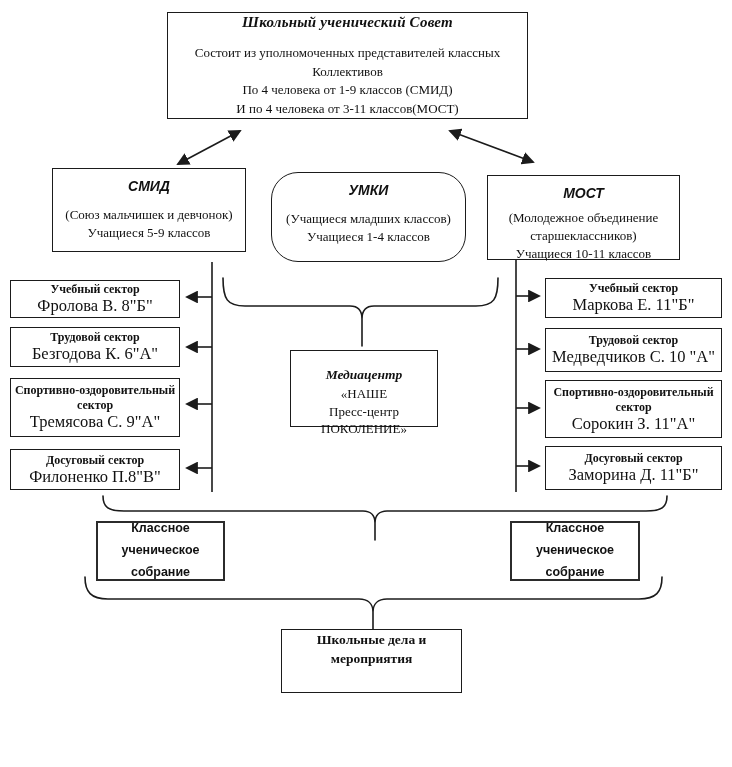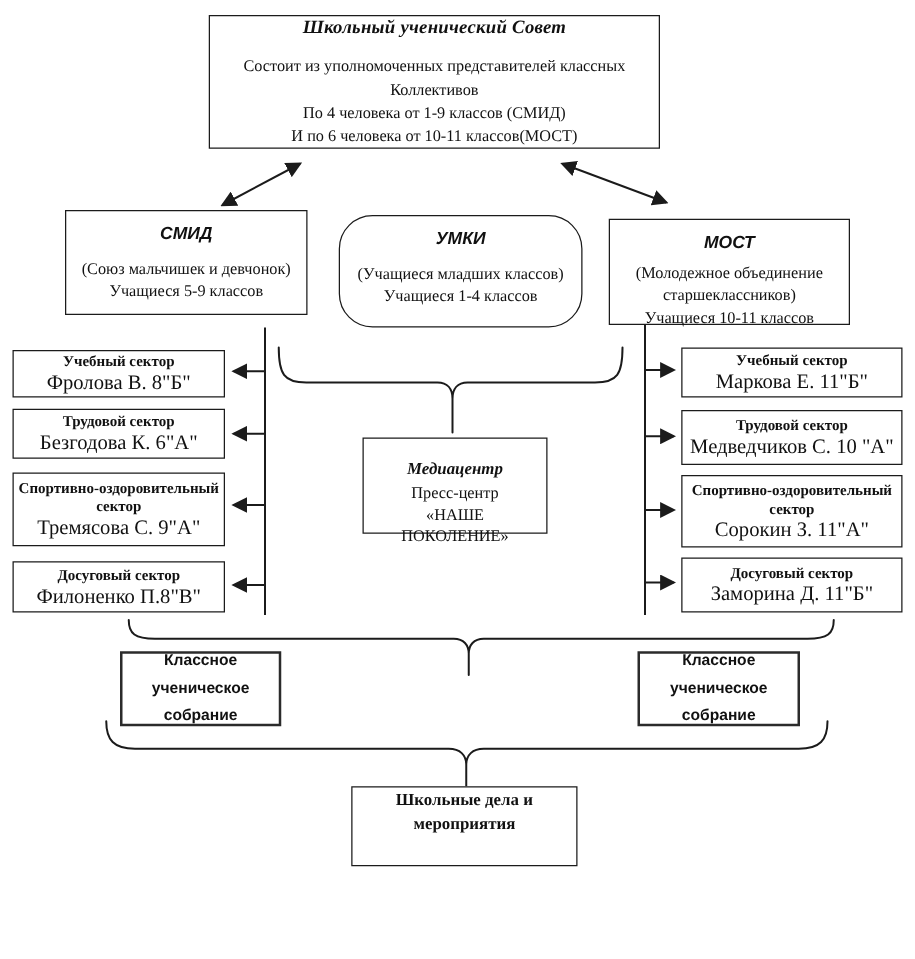--- a/index.html
+++ b/index.html
@@ -74,21 +74,21 @@
     <path d="M 85 577 C 85 592 91 599 108 599 L 359 599 C 368 599 373 604 373 612 L 373 629
              M 662 577 C 662 592 656 599 639 599 L 387 599 C 378 599 373 604 373 612" fill="none" stroke="#1b1b1b" stroke-width="1.6" stroke-linecap="round"></path>
   </svg>
 
   <div class="box council" style="left:167px;top:12px;width:361px;height:107px;">
     <div class="council-title">Школьный ученический Совет</div>
     <div class="council-body">
       <div>Состоит из уполномоченных представителей классных</div>
       <div>Коллективов</div>
       <div>По 4 человека от 1-9 классов (СМИД)</div>
-      <div>И по 6 человека от 10-11 классов(МОСТ)</div>
+      <div>И по 4 человека от 3-11 классов(МОСТ)</div>
     </div>
   </div>
 
   <div class="box org" style="left:52px;top:168px;width:194px;height:84px;">
     <div class="org-title">СМИД</div>
     <div class="org-body">
       <div>(Союз мальчишек и девчонок)</div>
       <div>Учащиеся 5-9 классов</div>
     </div>
   </div>
@@ -140,22 +140,22 @@
     <div class="sector-name">Сорокин З. 11"А"</div>
   </div>
   <div class="box sector" style="left:545px;top:446px;width:177px;height:44px;">
     <div class="sector-title">Досуговый сектор</div>
     <div class="sector-name">Заморина Д. 11"Б"</div>
   </div>
 
   <div class="box media" style="left:290px;top:350px;width:148px;height:77px;">
     <div class="media-title">Медиацентр</div>
     <div class="media-body">
+      <div>«НАШЕ</div>
       <div>Пресс-центр</div>
-      <div>«НАШЕ</div>
       <div>ПОКОЛЕНИЕ»</div>
     </div>
   </div>
 
   <div class="box classbox" style="left:96px;top:521px;width:129px;height:60px;">
     <div class="class-line">Классное</div>
     <div class="class-line">ученическое</div>
     <div class="class-line">собрание</div>
   </div>
   <div class="box classbox" style="left:510px;top:521px;width:130px;height:60px;">

